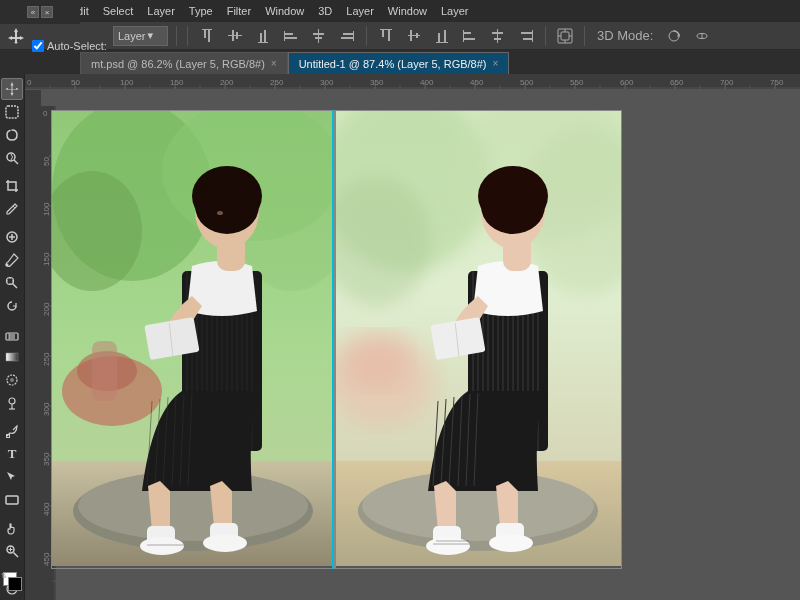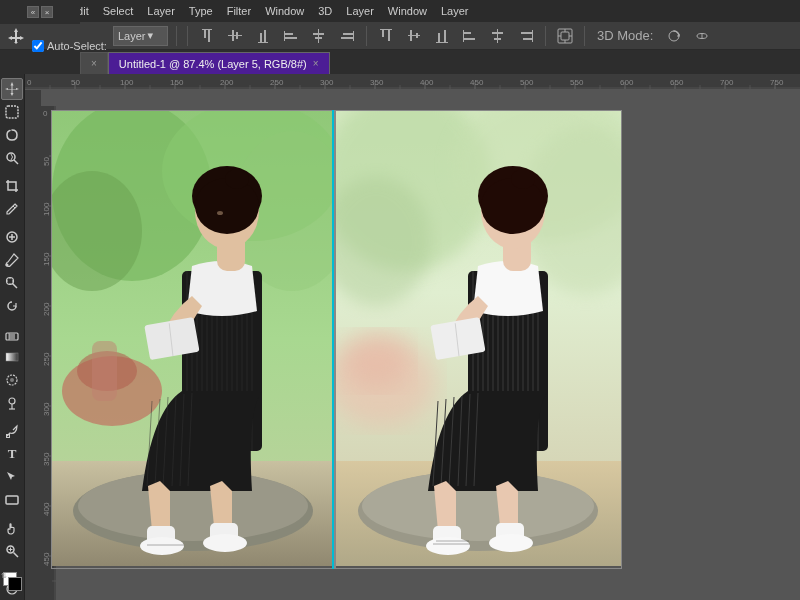--- a/index.html
+++ b/index.html
@@ -119,21 +119,21 @@
       padding: 0 10px;
       display: flex;
       align-items: center;
       font-size: 11px;
       color: #bbb;
       cursor: pointer;
       gap: 6px;
       position: relative;
     }
     .tab.active {
-      background: #4c1d95;
+      background: #0c4a6e;
       color: #eee;
       border-color: #666;
     }
     .tab-close {
       font-size: 10px;
       color: #999;
       cursor: pointer;
     }
 
     
@@ -417,20 +417,21 @@
       </svg>
   </div>
 </div>
 
 <div id="tabs-bar">
   <div style="position:absolute; left:0; top:0; width:80px; height:24px; background:#2d2d2d; display:flex; align-items:center; justify-content:center; gap:2px;">
     <div class="collapse-btn">«</div>
     <div class="collapse-btn">×</div>
   </div>
   <div class="tab">
+    <span>mt.psd @ 86.2% (Layer 5, RGB/8#)</span>
     <span class="tab-close">×</span>
   </div>
   <div class="tab active">
     <span>Untitled-1 @ 87.4% (Layer 5, RGB/8#)</span>
     <span class="tab-close">×</span>
   </div>
 </div>
 
 <div id="main-area">
 

